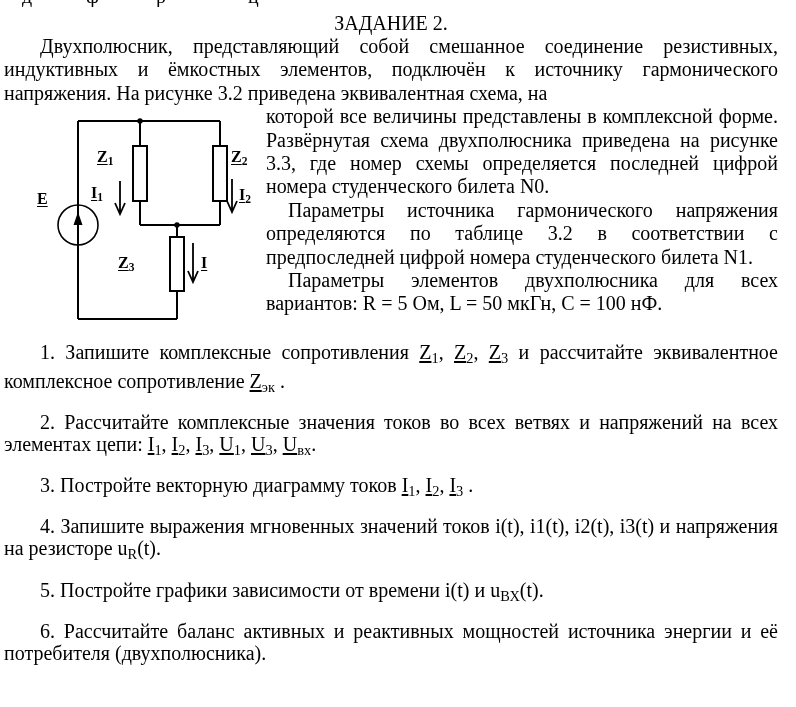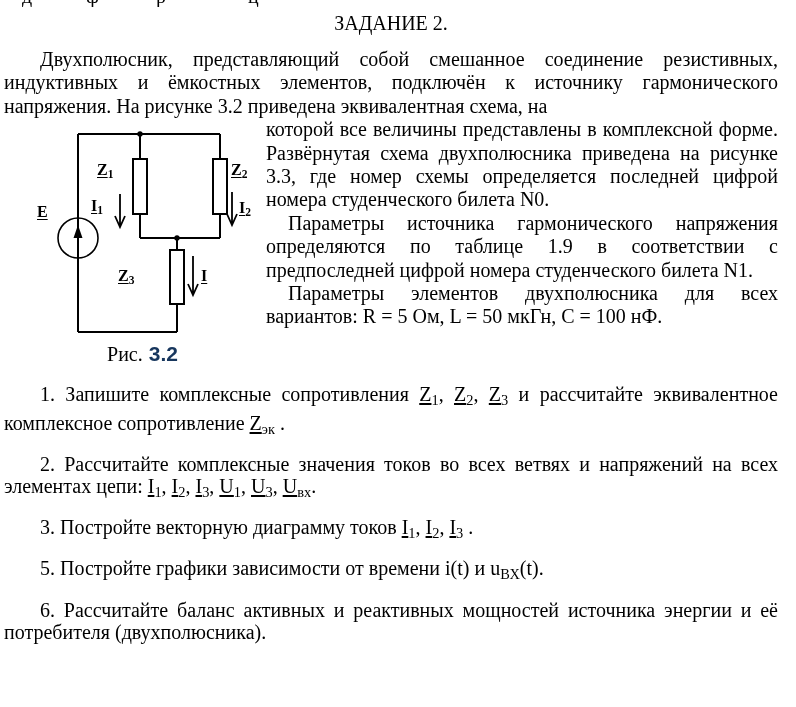--- a/index.html
+++ b/index.html
@@ -21,21 +21,21 @@
   .clips span:nth-child(1){ left:22px; }
   .clips span:nth-child(2){ left:86px; }
   .clips span:nth-child(3){ left:156px; }
   .clips span:nth-child(4){ left:248px; }
 
   .title { margin:12px 0 0 0; text-align:center; font-size:20px; }
 
   p.body { margin:0; text-align:justify; line-height:23.4px; }
   p.indent-wide { text-indent:36px; }
   p.indent-col  { text-indent:22px; }
-  p.first { margin-top:13px; }
+  p.first { }
 
   
   .fig { float:left; width:231px; margin:6px 0 0 31px; position:relative; }
   .fig svg { display:block; }
   .fig-label { position:absolute; font-weight:bold; font-size:16px; line-height:20px; white-space:nowrap; }
   .lbl-e  { left:2px;   top:78px; }
   .lbl-z1 { left:62px;  top:36px; }
   .lbl-i1 { left:56px;  top:72px; }
   .lbl-z2 { left:196px; top:36px; }
   .lbl-i2 { left:204px; top:74px;text-align:center; }
@@ -95,31 +95,29 @@
           <path d="M158,132 V170 M153,160 L158,171 L163,160"></path>
         </g>
       </svg>
       <span class="fig-label lbl-e"><span class="ul">E</span></span>
       <span class="fig-label lbl-z1"><span class="ul">Z</span><span class="sb">1</span></span>
       <span class="fig-label lbl-i1"><span class="ul">I</span><span class="sb">1</span></span>
       <span class="fig-label lbl-z2"><span class="ul">Z</span><span class="sb">2</span></span>
       <span class="fig-label lbl-i2"><span class="ul">I</span><span class="sb">2</span></span>
       <span class="fig-label lbl-z3"><span class="ul">Z</span><span class="sb">3</span></span>
       <span class="fig-label lbl-i"><span class="ul">I</span></span>
-      <div class="fig-caption">
-        <span>Рис.</span><span class="num" style="color: rgb(23, 54, 93);">3.2</span>
-      </div>
     </div>
 
     <p class="body">которой все величины представлены в комплексной форме. Развёрнутая схема двухполюсника приведена на рисунке 3.3, где номер схемы определяется последней цифрой номера студенческого билета N0.</p>
-    <p class="body indent-col">Параметры источника гармонического напряжения определяются по таблице 1.9 в соответствии с предпоследней цифрой номера студенческого билета N1.</p>
+    <p class="body indent-col">Параметры источника гармонического напряжения определяются по таблице 3.2 в соответствии с предпоследней цифрой номера студенческого билета N1.</p>
     <p class="body indent-col">Параметры элементов двухполюсника для всех вариантов: R = 5 Ом, L = 50 мкГн, С = 100 нФ.</p>
 
     <div class="tasks">
       <p>1. Запишите комплексные сопротивления <span class="ul">Z</span><span class="sb">1</span>, <span class="ul">Z</span><span class="sb">2</span>, <span class="ul">Z</span><span class="sb">3</span> и рассчитайте эквивалентное комплексное сопротивление <span class="ul">Z</span><span class="sb">эк</span> .</p>
       <p>2. Рассчитайте комплексные значения токов во всех ветвях и напряжений на всех элементах цепи: <span class="ul">I</span><span class="sb">1</span>, <span class="ul">I</span><span class="sb">2</span>, <span class="ul">I</span><span class="sb">3</span>, <span class="ul">U</span><span class="sb">1</span>, <span class="ul">U</span><span class="sb">3</span>, <span class="ul">U</span><span class="sb">вх</span>.</p>
       <p>3. Постройте векторную диаграмму токов <span class="ul">I</span><span class="sb">1</span>, <span class="ul">I</span><span class="sb">2</span>, <span class="ul">I</span><span class="sb">3</span> .</p>
+      <p>4. Запишите выражения мгновенных значений токов i(t), i1(t), i2(t), i3(t) и напряжения на резисторе u<span class="sb">R</span>(t).</p>
       <p>5. Постройте графики зависимости от времени i(t) и u<span class="sb">ВХ</span>(t).</p>
       <p>6. Рассчитайте баланс активных и реактивных мощностей источника энергии и её потребителя (двухполюсника).</p>
     </div>
 
   </div>
 </div>
 
 </body></html>

